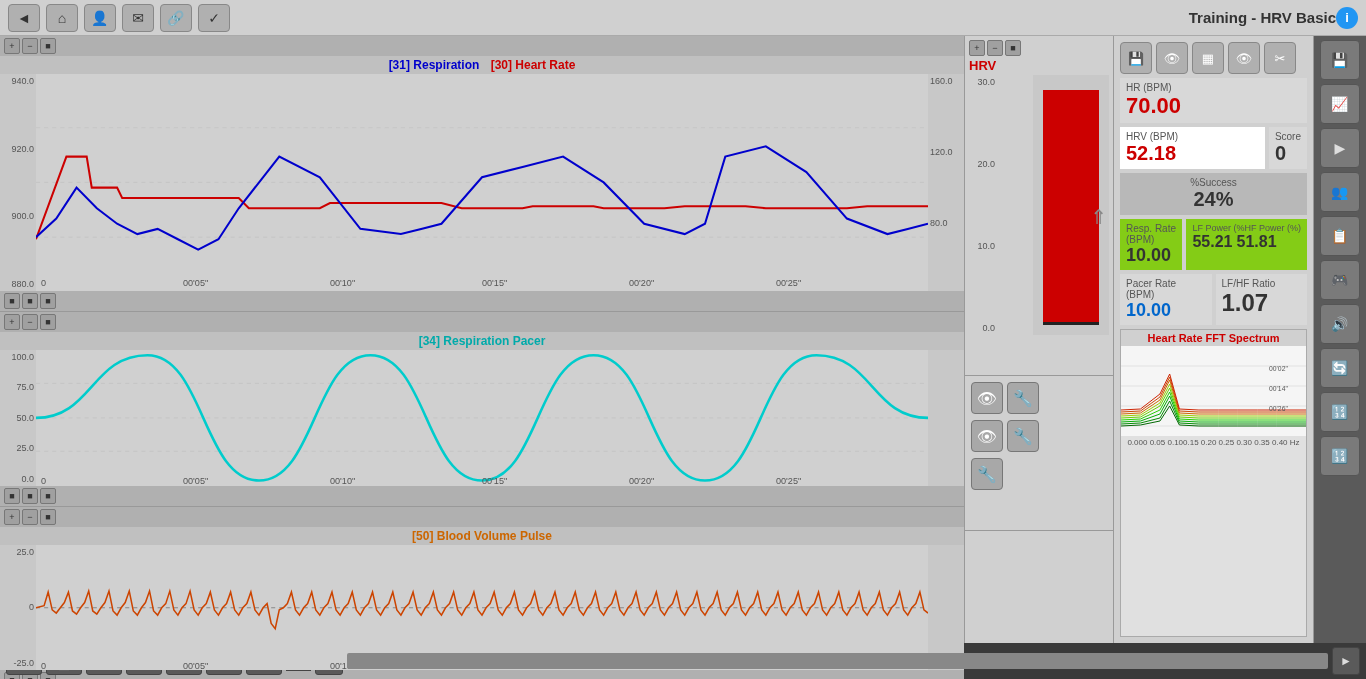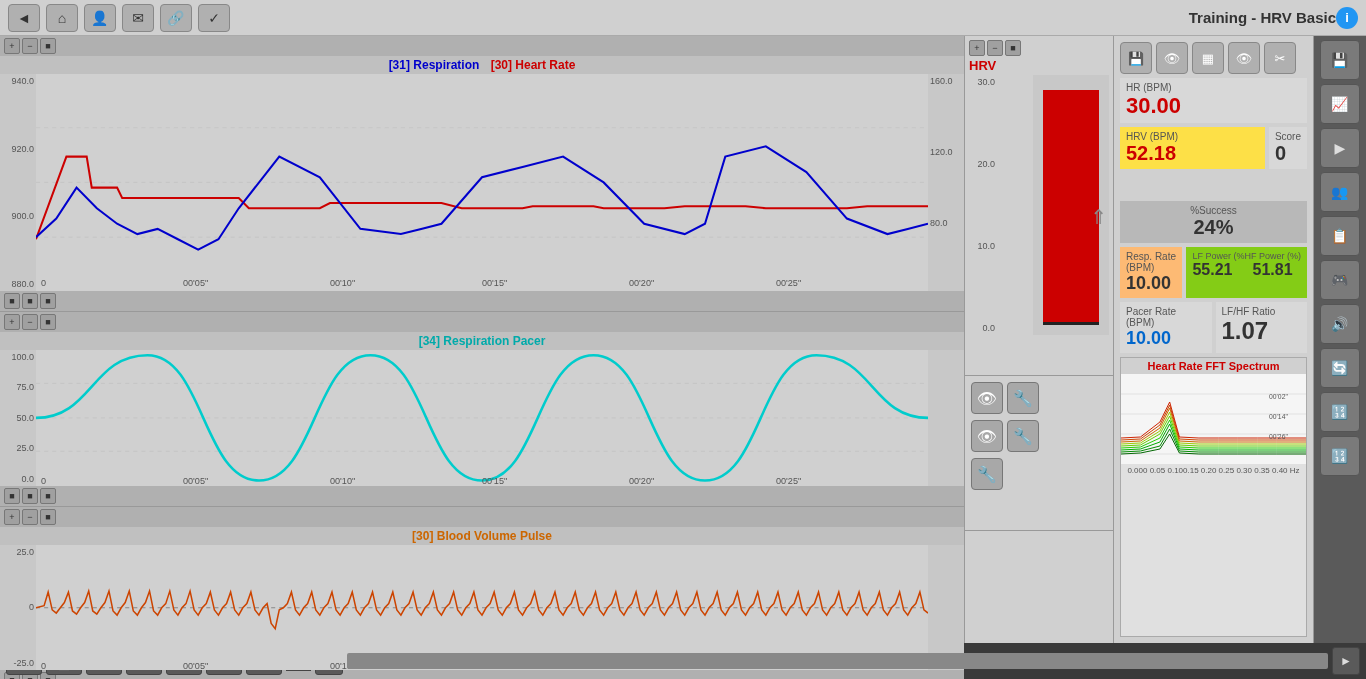--- a/index.html
+++ b/index.html
@@ -223,21 +223,21 @@
       </div>
     </div>
 
     <div style="flex:1; display:flex; flex-direction:column;">
       <div style="display:flex; align-items:center; gap:2px; padding:2px 4px; background:#b0b0b0;">
         <div class="chart-tb-btn">+</div>
         <div class="chart-tb-btn">−</div>
         <div class="chart-tb-btn">■</div>
       </div>
       <div style="text-align:center; background:#c0c0c0; padding:2px; font-size:12px;">
-        <span style="color:#cc6600; font-weight:bold;">[30] Blood Volume Pulse</span>
+        <span style="color:#cc6600; font-weight:bold;">[50] Blood Volume Pulse</span>
       </div>
       <div style="flex:1; display:flex; position:relative; background:#d0d0d0;">
         <div style="width:36px; background:#c8c8c8; font-size:9px; color:#555; display:flex; flex-direction:column; justify-content:space-between; padding:2px 0; align-items:flex-end; padding-right:2px;">
           <span>25.0</span>
           <span>0</span>
           <span>-25.0</span>
         </div>
         <div style="flex:1; position:relative; overflow:hidden;">
           <svg width="100%" height="100%" viewBox="0 0 880 120" preserveAspectRatio="none">
             <rect width="880" height="120" fill="#d0d0d0"></rect>
@@ -317,47 +317,47 @@
     <div style="display:flex; gap:4px; flex-wrap:wrap;">
       <div class="r-icon-btn" style="width:32px; height:32px; background:#b0b0b0; border:1px solid #888; border-radius:4px; display:flex; align-items:center; justify-content:center; cursor:pointer; font-size:13px;">💾</div>
       <div class="r-icon-btn" style="width:32px; height:32px; background:#b0b0b0; border:1px solid #888; border-radius:4px; display:flex; align-items:center; justify-content:center; cursor:pointer; font-size:13px;">👁</div>
       <div class="r-icon-btn" style="width:32px; height:32px; background:#b0b0b0; border:1px solid #888; border-radius:4px; display:flex; align-items:center; justify-content:center; cursor:pointer; font-size:13px;">▦</div>
       <div class="r-icon-btn" style="width:32px; height:32px; background:#b0b0b0; border:1px solid #888; border-radius:4px; display:flex; align-items:center; justify-content:center; cursor:pointer; font-size:13px;">👁</div>
       <div class="r-icon-btn" style="width:32px; height:32px; background:#b0b0b0; border:1px solid #888; border-radius:4px; display:flex; align-items:center; justify-content:center; cursor:pointer; font-size:13px;">✂</div>
     </div>
 
     <div style="background:#d8d8d8; padding:4px 6px;">
       <div style="font-size:10px; color:#555;">HR (BPM)</div>
-      <div style="font-size:22px; font-weight:bold; color:#cc0000;">30.00</div>
+      <div style="font-size:22px; font-weight:bold; color:#cc0000;">70.00</div>
     </div>
 
     <div style="display:flex; gap:4px; align-items:flex-start;">
-      <div style="flex:1; background:#fde047; padding:4px 6px;">
+      <div style="flex:1; background:#ffffff; padding:4px 6px;">
         <div style="font-size:10px; color:#555;">HRV (BPM)</div>
         <div style="font-size:20px; font-weight:bold; color:#cc0000;">52.18</div>
       </div>
       <div style="background:#d8d8d8; padding:4px 6px;">
         <div style="font-size:10px; color:#555;">Score</div>
         <div style="font-size:20px; font-weight:bold; color:#333;">0</div>
       </div>
     </div>
 
-    <div style="background:#b8b8b8; padding:4px 6px; text-align:center;margin-top:28px;">
+    <div style="background:#b8b8b8; padding:4px 6px; text-align:center;">
       <div style="font-size:10px; color:#555;">%Success</div>
       <div style="font-size:20px; font-weight:bold; color:#333;">24%</div>
     </div>
 
     <div style="display:flex; gap:4px;">
-      <div style="flex:1; background:#fdba74; padding:4px 6px;">
+      <div style="flex:1; background:#84cc16; padding:4px 6px;">
         <div style="font-size:10px; color:#555;">Resp. Rate (BPM)</div>
         <div style="font-size:18px; font-weight:bold; color:#333;">10.00</div>
       </div>
       <div style="flex:1; background:#84cc16; padding:4px 6px;">
         <div style="font-size:9px; color:#555; white-space:nowrap;">LF Power (%HF Power (%)</div>
-        <div style="display:flex; gap:20px;">
+        <div style="display:flex; gap:4px;">
           <span style="font-size:16px; font-weight:bold; color:#333;">55.21</span>
           <span style="font-size:16px; font-weight:bold; color:#333;">51.81</span>
         </div>
       </div>
     </div>
 
     <div style="display:flex; gap:4px;">
       <div style="flex:1; background:#d8d8d8; padding:4px 6px;">
         <div style="font-size:10px; color:#555;">Pacer Rate (BPM)</div>
         <div style="font-size:18px; font-weight:bold; color:#0066cc;">10.00</div>

